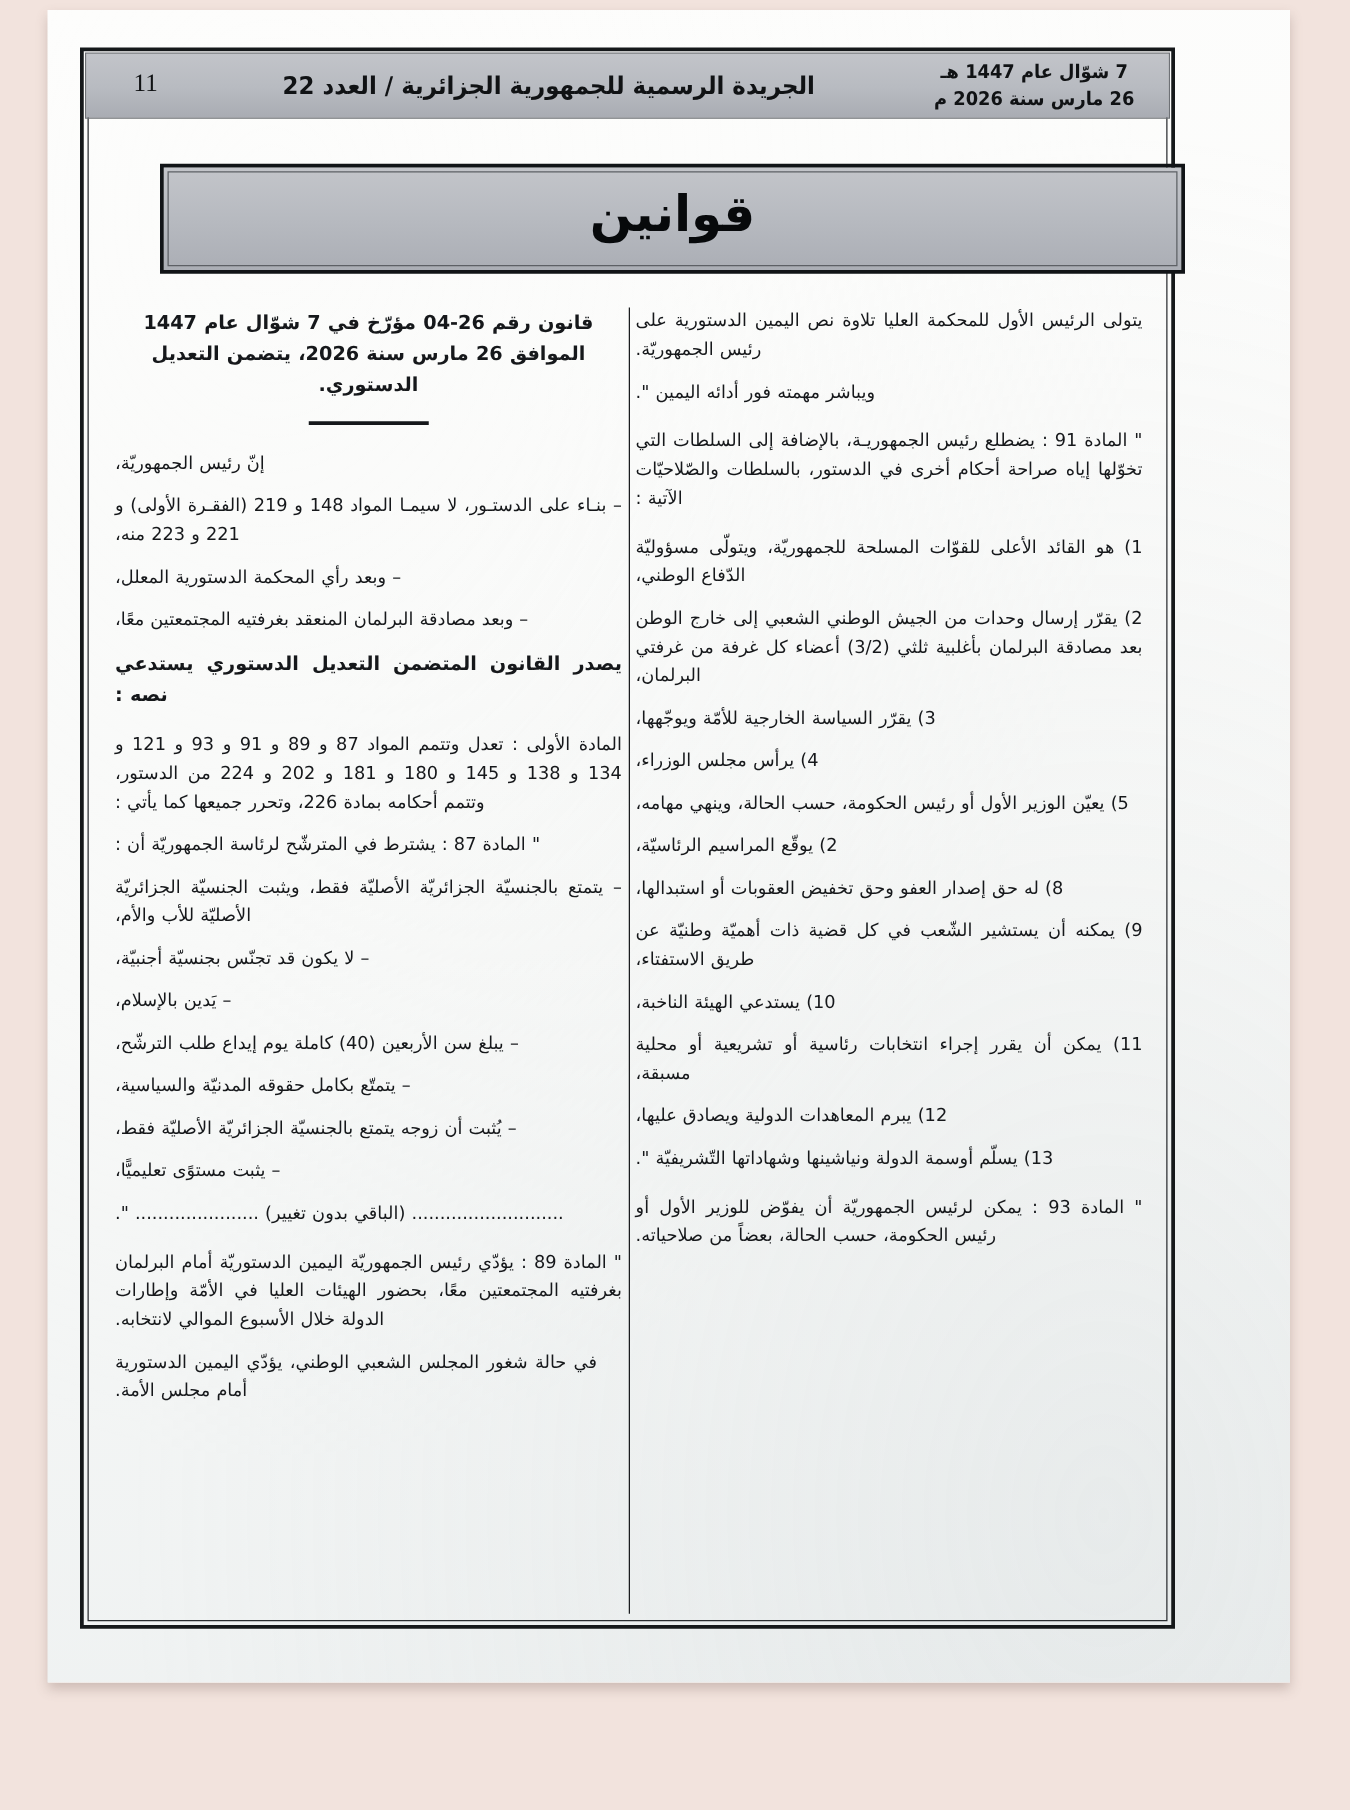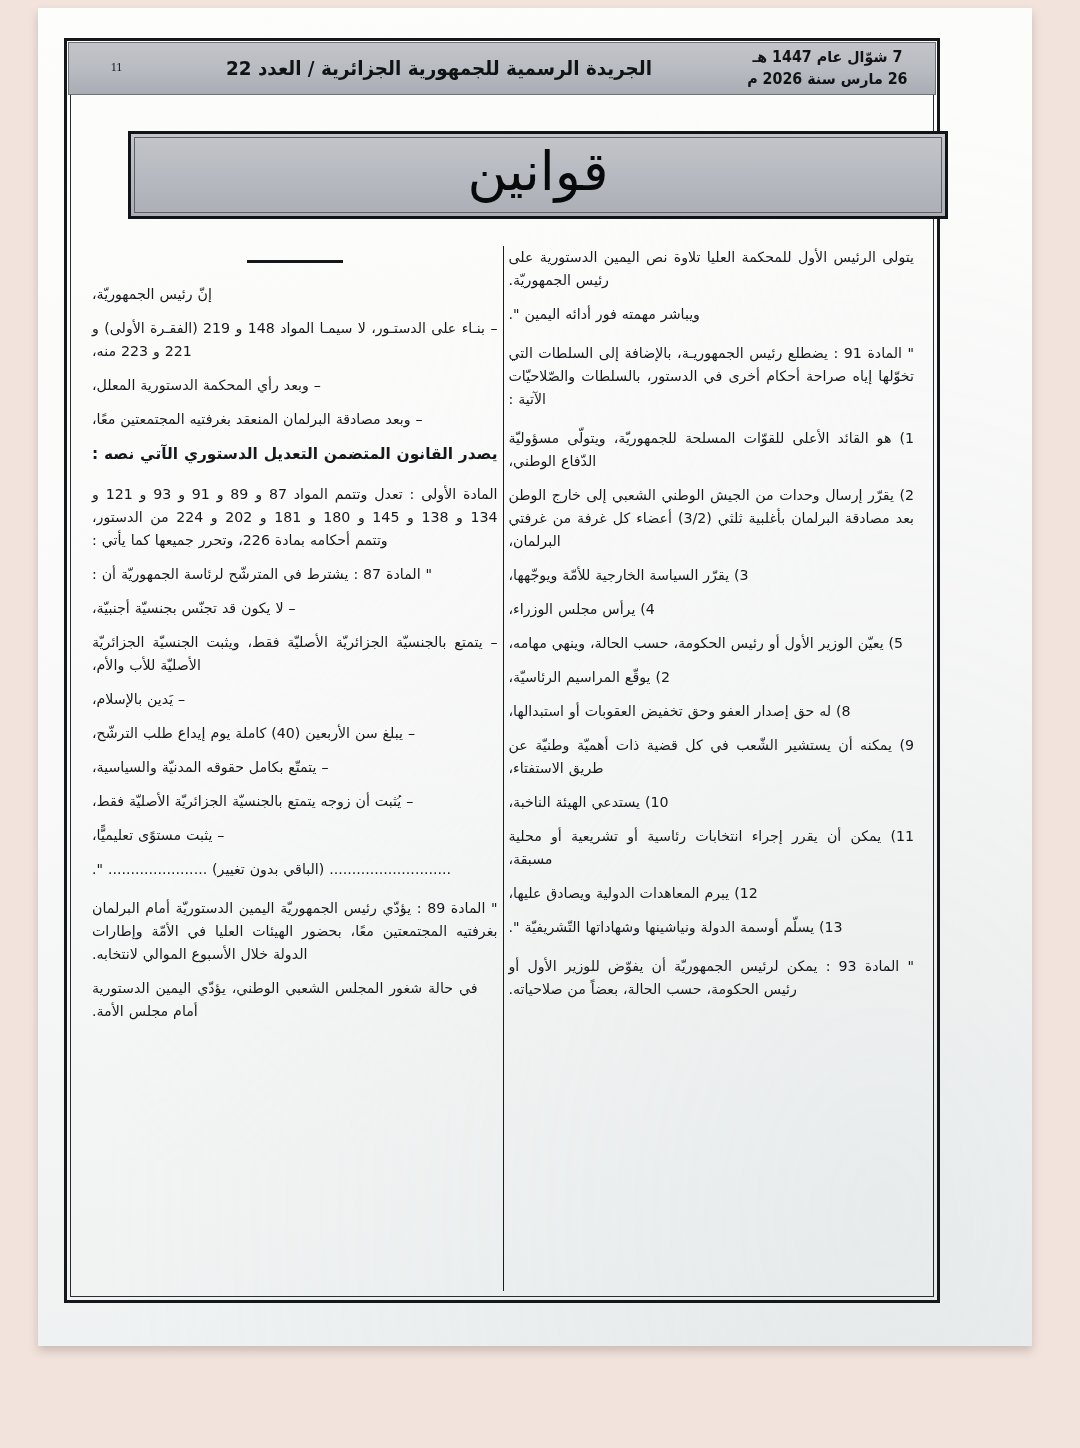--- a/index.html
+++ b/index.html
@@ -56,21 +56,21 @@
     background: linear-gradient(180deg, #c2c4c9 0%, #b8bbc1 52%, #a9acb3 100%);
     border: 1px solid #6e7176;
     box-sizing: border-box;
     display: flex;
     align-items: center;
     color: #101214;
   }
   .masthead-page-no {
     width: 95px;
     text-align: center;
-    font-size: 12px;
+    font-size: 20px;
     font-weight: normal;
     font-family: "Liberation Serif", serif;
     padding-bottom: 2px;
   }
   .masthead-title {
     flex: 1;
     text-align: center;
     font-size: 19.5px;
     font-weight: bold;
     letter-spacing: -0.2px;
@@ -102,22 +102,22 @@
     align-items: center;
     justify-content: center;
   }
   #laws-banner-inner {
     position: absolute;
     inset: 3px;
     border: 1px solid #5d6065;
     pointer-events: none;
   }
   .banner-word {
-    font-size: 54px;
-    font-weight: normal;
+    font-size: 40px;
+    font-weight: bold;
     color: #07090b;
     letter-spacing: 3px;
     line-height: 1;
     font-family: "DejaVu Sans", sans-serif;
     position: relative;
     z-index: 2;
     transform: translateY(-3px);
   }
 
   
@@ -201,39 +201,40 @@
 
 <div id="laws-banner">
   <div id="laws-banner-inner"></div>
   <div class="banner-word">قوانين</div>
 </div>
 
 <div id="columns">
 
   <div class="col" id="col-right">
 
+    <div class="para bold center roomy">قانون رقم 26-04 مؤرّخ في 7 شوّال عام 1447 الموافق 26 مارس سنة 2026، يتضمن التعديل الدستوري.</div>
 
     <div id="title-rule"></div>
 
     <div class="para last-left">إنّ رئيس الجمهوريّة،</div>
 
     <div class="para last-left">– بنـاء على الدستـور، لا سيمـا المواد 148 و 219 (الفقـرة الأولى) و 221 و 223 منه،</div>
 
     <div class="para last-left">– وبعد رأي المحكمة الدستورية المعلل،</div>
 
     <div class="para last-left">– وبعد مصادقة البرلمان المنعقد بغرفتيه المجتمعتين معًا،</div>
 
-    <div class="para bold last-left roomy">يصدر القانون المتضمن التعديل الدستوري الآتي نصه :</div>
+    <div class="para bold last-left roomy">يصدر القانون المتضمن التعديل الدستوري يستدعي نصه :</div>
 
     <div class="para last-left">المادة الأولى : تعدل وتتمم المواد 87 و 89 و 91 و 93 و 121 و 134 و 138 و 145 و 180 و 181 و 202 و 224 من الدستور، وتتمم أحكامه بمادة 226، وتحرر جميعها كما يأتي :</div>
 
     <div class="para last-left">" المادة 87 : يشترط في المترشّح لرئاسة الجمهوريّة أن :</div>
 
+    <div class="para last-left">– يتمتع بالجنسيّة الجزائريّة الأصليّة فقط، ويثبت الجنسيّة الجزائريّة الأصليّة للأب والأم،</div>
     <div class="para last-left">– لا يكون قد تجنّس بجنسيّة أجنبيّة،</div>
-    <div class="para last-left">– يتمتع بالجنسيّة الجزائريّة الأصليّة فقط، ويثبت الجنسيّة الجزائريّة الأصليّة للأب والأم،</div>
     <div class="para last-left">– يَدين بالإسلام،</div>
     <div class="para last-left">– يبلغ سن الأربعين (40) كاملة يوم إيداع طلب الترشّح،</div>
     <div class="para last-left">– يتمتّع بكامل حقوقه المدنيّة والسياسية،</div>
     <div class="para last-left">– يُثبت أن زوجه يتمتع بالجنسيّة الجزائريّة الأصليّة فقط،</div>
     <div class="para last-left">– يثبت مستوًى تعليميًّا،</div>
 
     <div class="para last-left roomy">........................... (الباقي بدون تغيير) ...................... ".</div>
 
     <div class="para last-left">" المادة 89 : يؤدّي رئيس الجمهوريّة اليمين الدستوريّة أمام البرلمان بغرفتيه المجتمعتين معًا، بحضور الهيئات العليا في الأمّة وإطارات الدولة خلال الأسبوع الموالي لانتخابه.</div>
 

